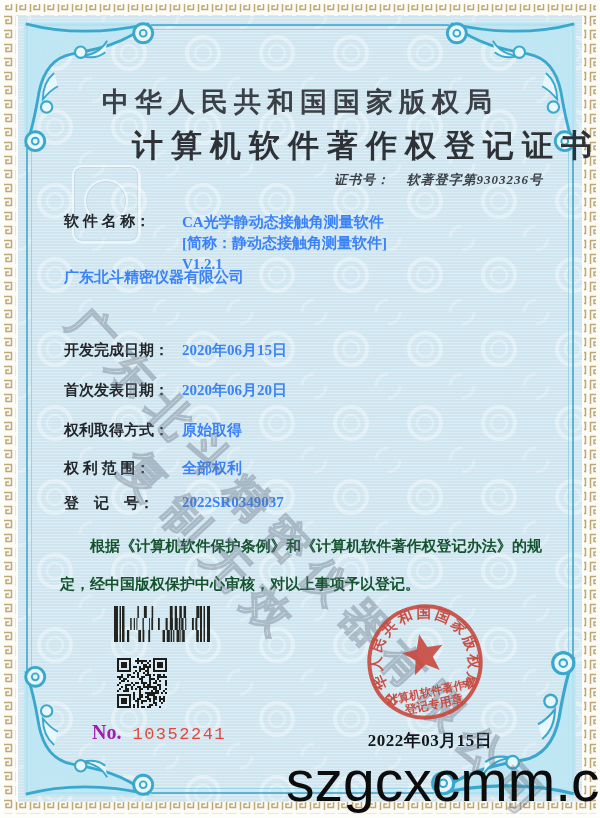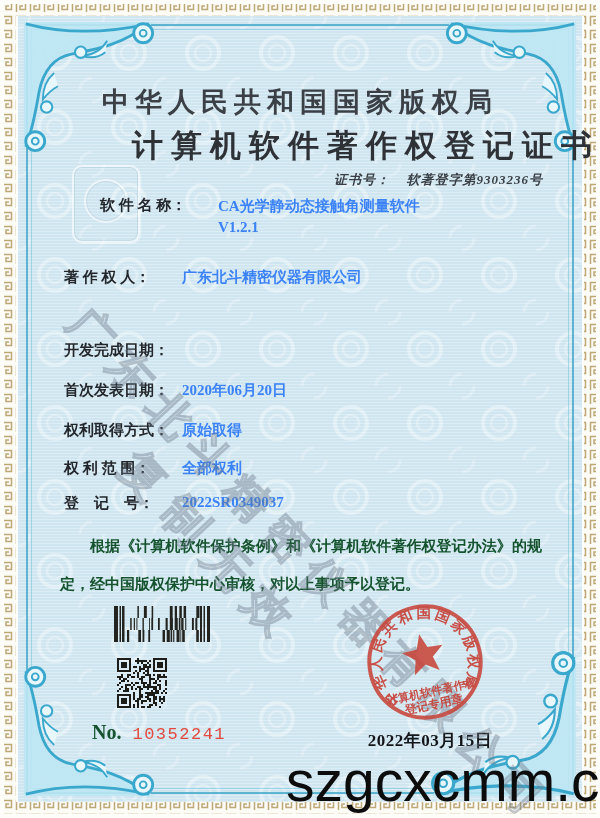--- a/index.html
+++ b/index.html
@@ -68,21 +68,21 @@
   .statement{
     left:60px;top:527px;width:482px;
     font-size:15px;font-weight:600;line-height:38px;text-indent:2em;color:#14532d;
     text-align:justify;
   }
 
   
   .pdf417{left:114px;top:606px;width:96px;height:36px;z-index:10;}
   .qr{left:117px;top:658px;width:50px;height:50px;z-index:10;}
   .serial{left:92px;top:721px;z-index:10;display:flex;align-items:baseline;gap:11px;}
-  .serial .no{font-size:20px;color:#14532d;font-weight:600;}
+  .serial .no{font-size:20px;color:#a21caf;font-weight:600;}
   .serial .num{font-family:"Liberation Mono","DejaVu Sans Mono",monospace;
     font-size:17px;color:#e2483d;letter-spacing:1.5px;font-weight:400;}
 
   
   .seal{left:359px;top:596px;width:132px;height:132px;z-index:40;transform:rotate(-12deg);opacity:.93;}
   .seal-date{left:348px;top:729px;width:164px;text-align:center;z-index:10;
     font-size:17px;font-weight:700;color:#141619;letter-spacing:.5px;}
 
   
   .wm{z-index:30;pointer-events:none;font-family:"Liberation Sans","DejaVu Sans",sans-serif;
@@ -181,35 +181,36 @@
 <div class="abs emboss"></div>
 
 <div class="abs txt authority">中华人民共和国国家版权局</div>
 <div class="abs txt cert-title">计算机软件著作权登记证书</div>
 <div class="abs txt certno">
   <span>证书号：</span>
   <span style="display:inline-block;width:8px;"></span>
   <span>软著登字第9303236号</span>
 </div>
 
-<div class="abs txt row multiline" style="top:196px;margin-left:36px;">
+<div class="abs txt row multiline" style="top:212px;">
   <div class="lbl">软 件 名 称：</div>
   <div class="val">
     <div>CA光学静动态接触角测量软件</div>
+    <div>[简称：静动态接触角测量软件]</div>
     <div>V1.2.1</div>
   </div>
 </div>
 
 <div class="abs txt row" style="top:268px;">
-  <div class="lbl">著 作 权 人：</div>
   <div class="val">广东北斗精密仪器有限公司</div>
 </div>
 
 <div class="abs txt row" style="top:341px;align-items:center;">
   <div class="lbl">开发完成日期：</div>
+  <div class="val">2020年06月15日</div>
 </div>
 
 <div class="abs txt row" style="top:381px;">
   <div class="lbl">首次发表日期：</div>
   <div class="val">2020年06月20日</div>
 </div>
 
 <div class="abs txt row" style="top:421px;">
   <div class="lbl">权利取得方式：</div>
   <div class="val">原始取得</div>

